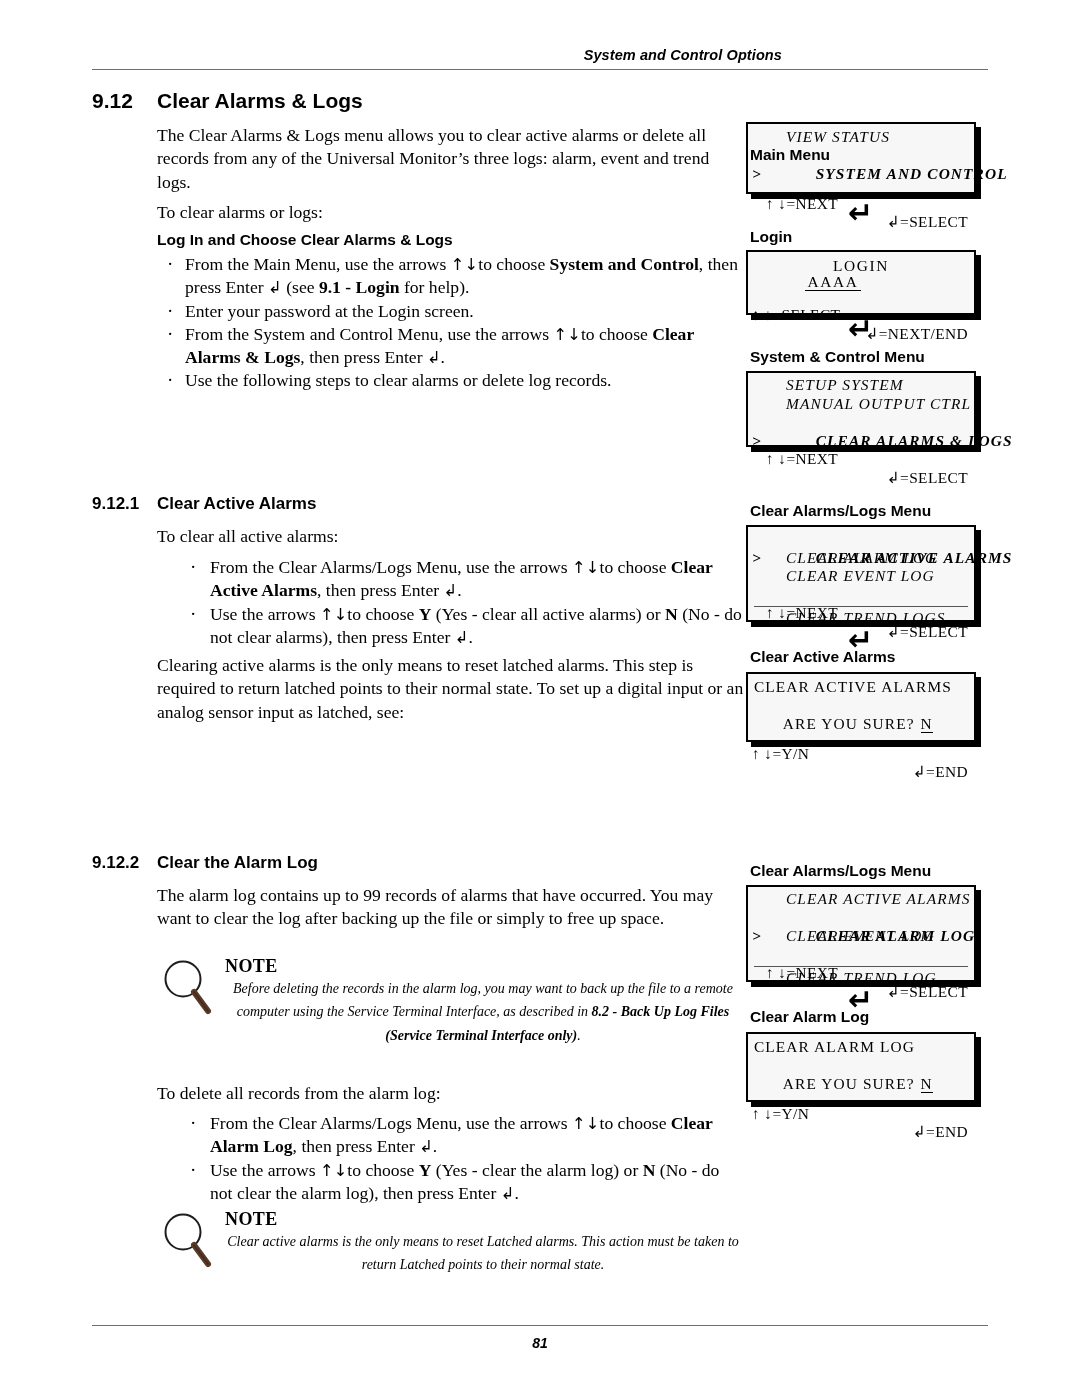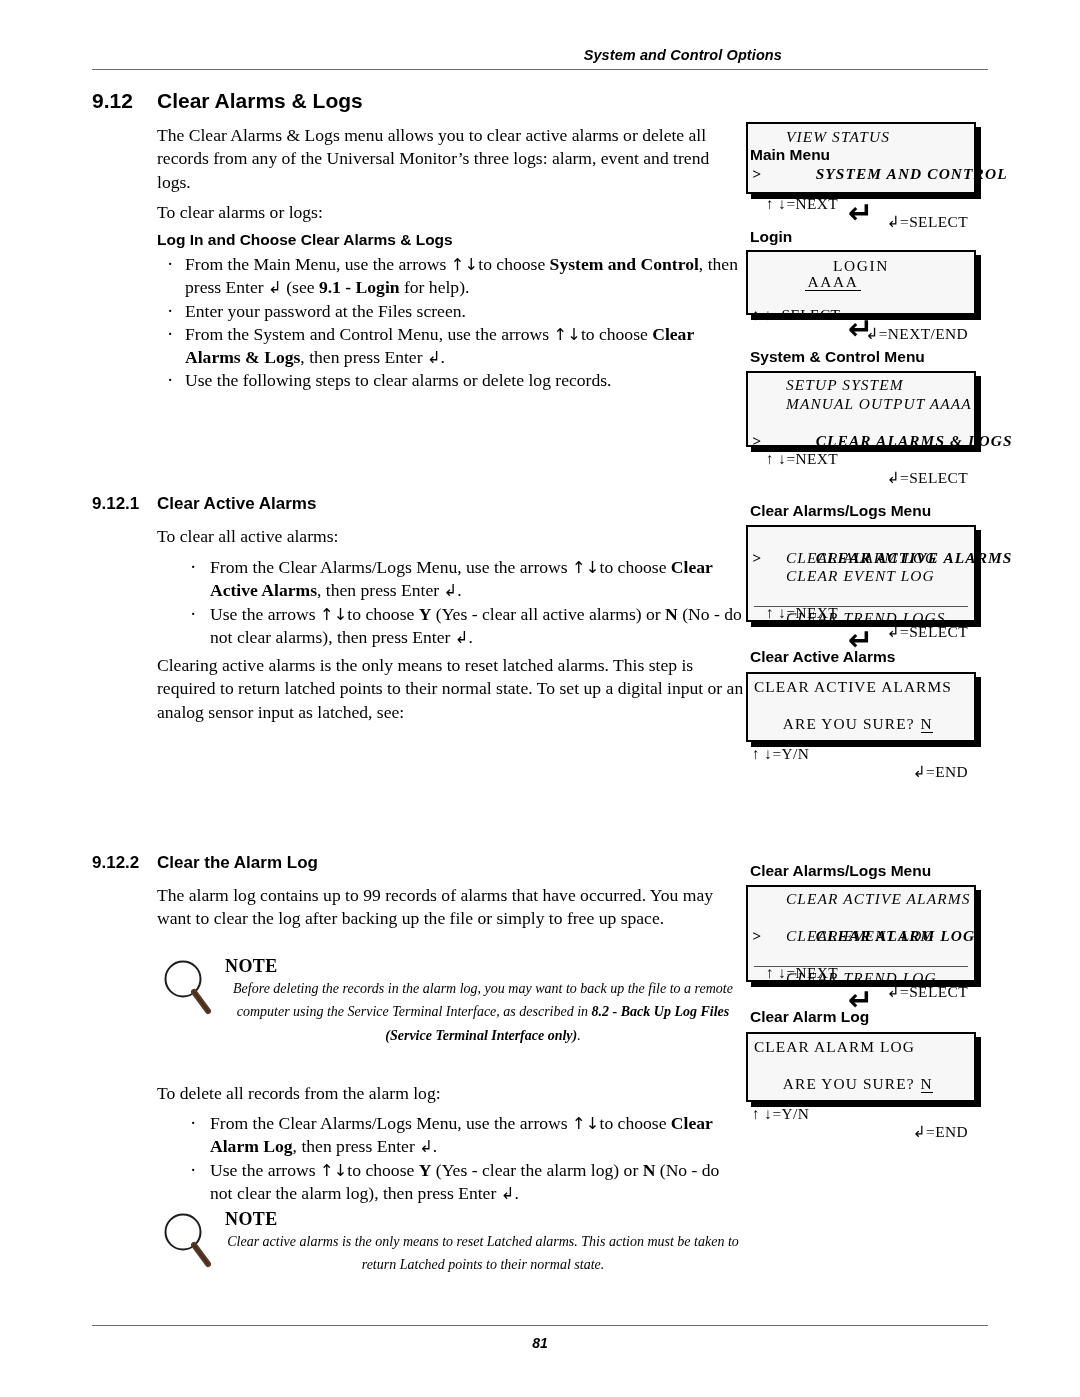--- a/index.html
+++ b/index.html
@@ -276,21 +276,21 @@
   <div class="h2" style="left:157px; top:89px;">Clear Alarms &amp; Logs</div>
 
   <div class="body-p" style="top:124px;">The Clear Alarms &amp; Logs menu allows you to clear active alarms or delete all records from any of the Universal Monitor’s three logs: alarm, event and trend logs.</div>
 
   <div class="body-p" style="top:201px;">To clear alarms or logs:</div>
 
   <div class="h4" style="top:231px;">Log In and Choose Clear Alarms &amp; Logs</div>
 
   <div class="bullet-list" style="top:253px;">
     <div class="li">From the Main Menu, use the arrows <span class="arr">↑↓</span>to choose <b>System and Control</b>, then press Enter <span class="ent">↲</span> (see <b>9.1 - Login</b> for help).</div>
-    <div class="li">Enter your password at the Files screen.</div>
+    <div class="li">Enter your password at the Login screen.</div>
     <div class="li">From the System and Control Menu, use the arrows <span class="arr">↑↓</span>to choose <b>Clear Alarms &amp; Logs</b>, then press Enter <span class="ent">↲</span>.</div>
     <div class="li">Use the following steps to clear alarms or delete log records.</div>
   </div>
 
   <div class="h3-num" style="top:494px;">9.12.1</div>
   <div class="h3" style="left:157px; top:494px;">Clear Active Alarms</div>
 
   <div class="body-p" style="top:525px;">To clear all active alarms:</div>
 
   <div class="bullet-list indent2" style="top:556px;">
@@ -363,21 +363,21 @@
       <span class="left flush">↑ ↓=SELECT</span>
       <span class="right">↲=NEXT/END</span>
       <span class="login-aaaa" style="position:absolute; left:57px; top:-14px; right:auto;">AAAA</span>
     </div>
   </div>
   <div class="connector" style="left:848px; top:314px;">↵</div>
 
   <div class="lcd-label" style="left:750px; top:348px;">System &amp; Control Menu</div>
   <div class="lcd-box" style="left:746px; top:371px; width:230px; height:76px; padding:3px 0 0 0;">
     <div class="lcd-line lcd-indent">SETUP SYSTEM</div>
-    <div class="lcd-line lcd-indent">MANUAL OUTPUT AAAA</div>
+    <div class="lcd-line lcd-indent">MANUAL OUTPUT CTRL</div>
     <div class="lcd-line lcd-indent bold">
       <span class="lcd-sel">&gt;</span><span>CLEAR ALARMS &amp; LOGS</span>
     </div>
     <div class="lcd-nav">
       <span class="left">↑ ↓=NEXT</span>
       <span class="right">↲=SELECT</span>
     </div>
   </div>
 
   <div class="lcd-label" style="left:750px; top:502px;">Clear Alarms/Logs Menu</div>

